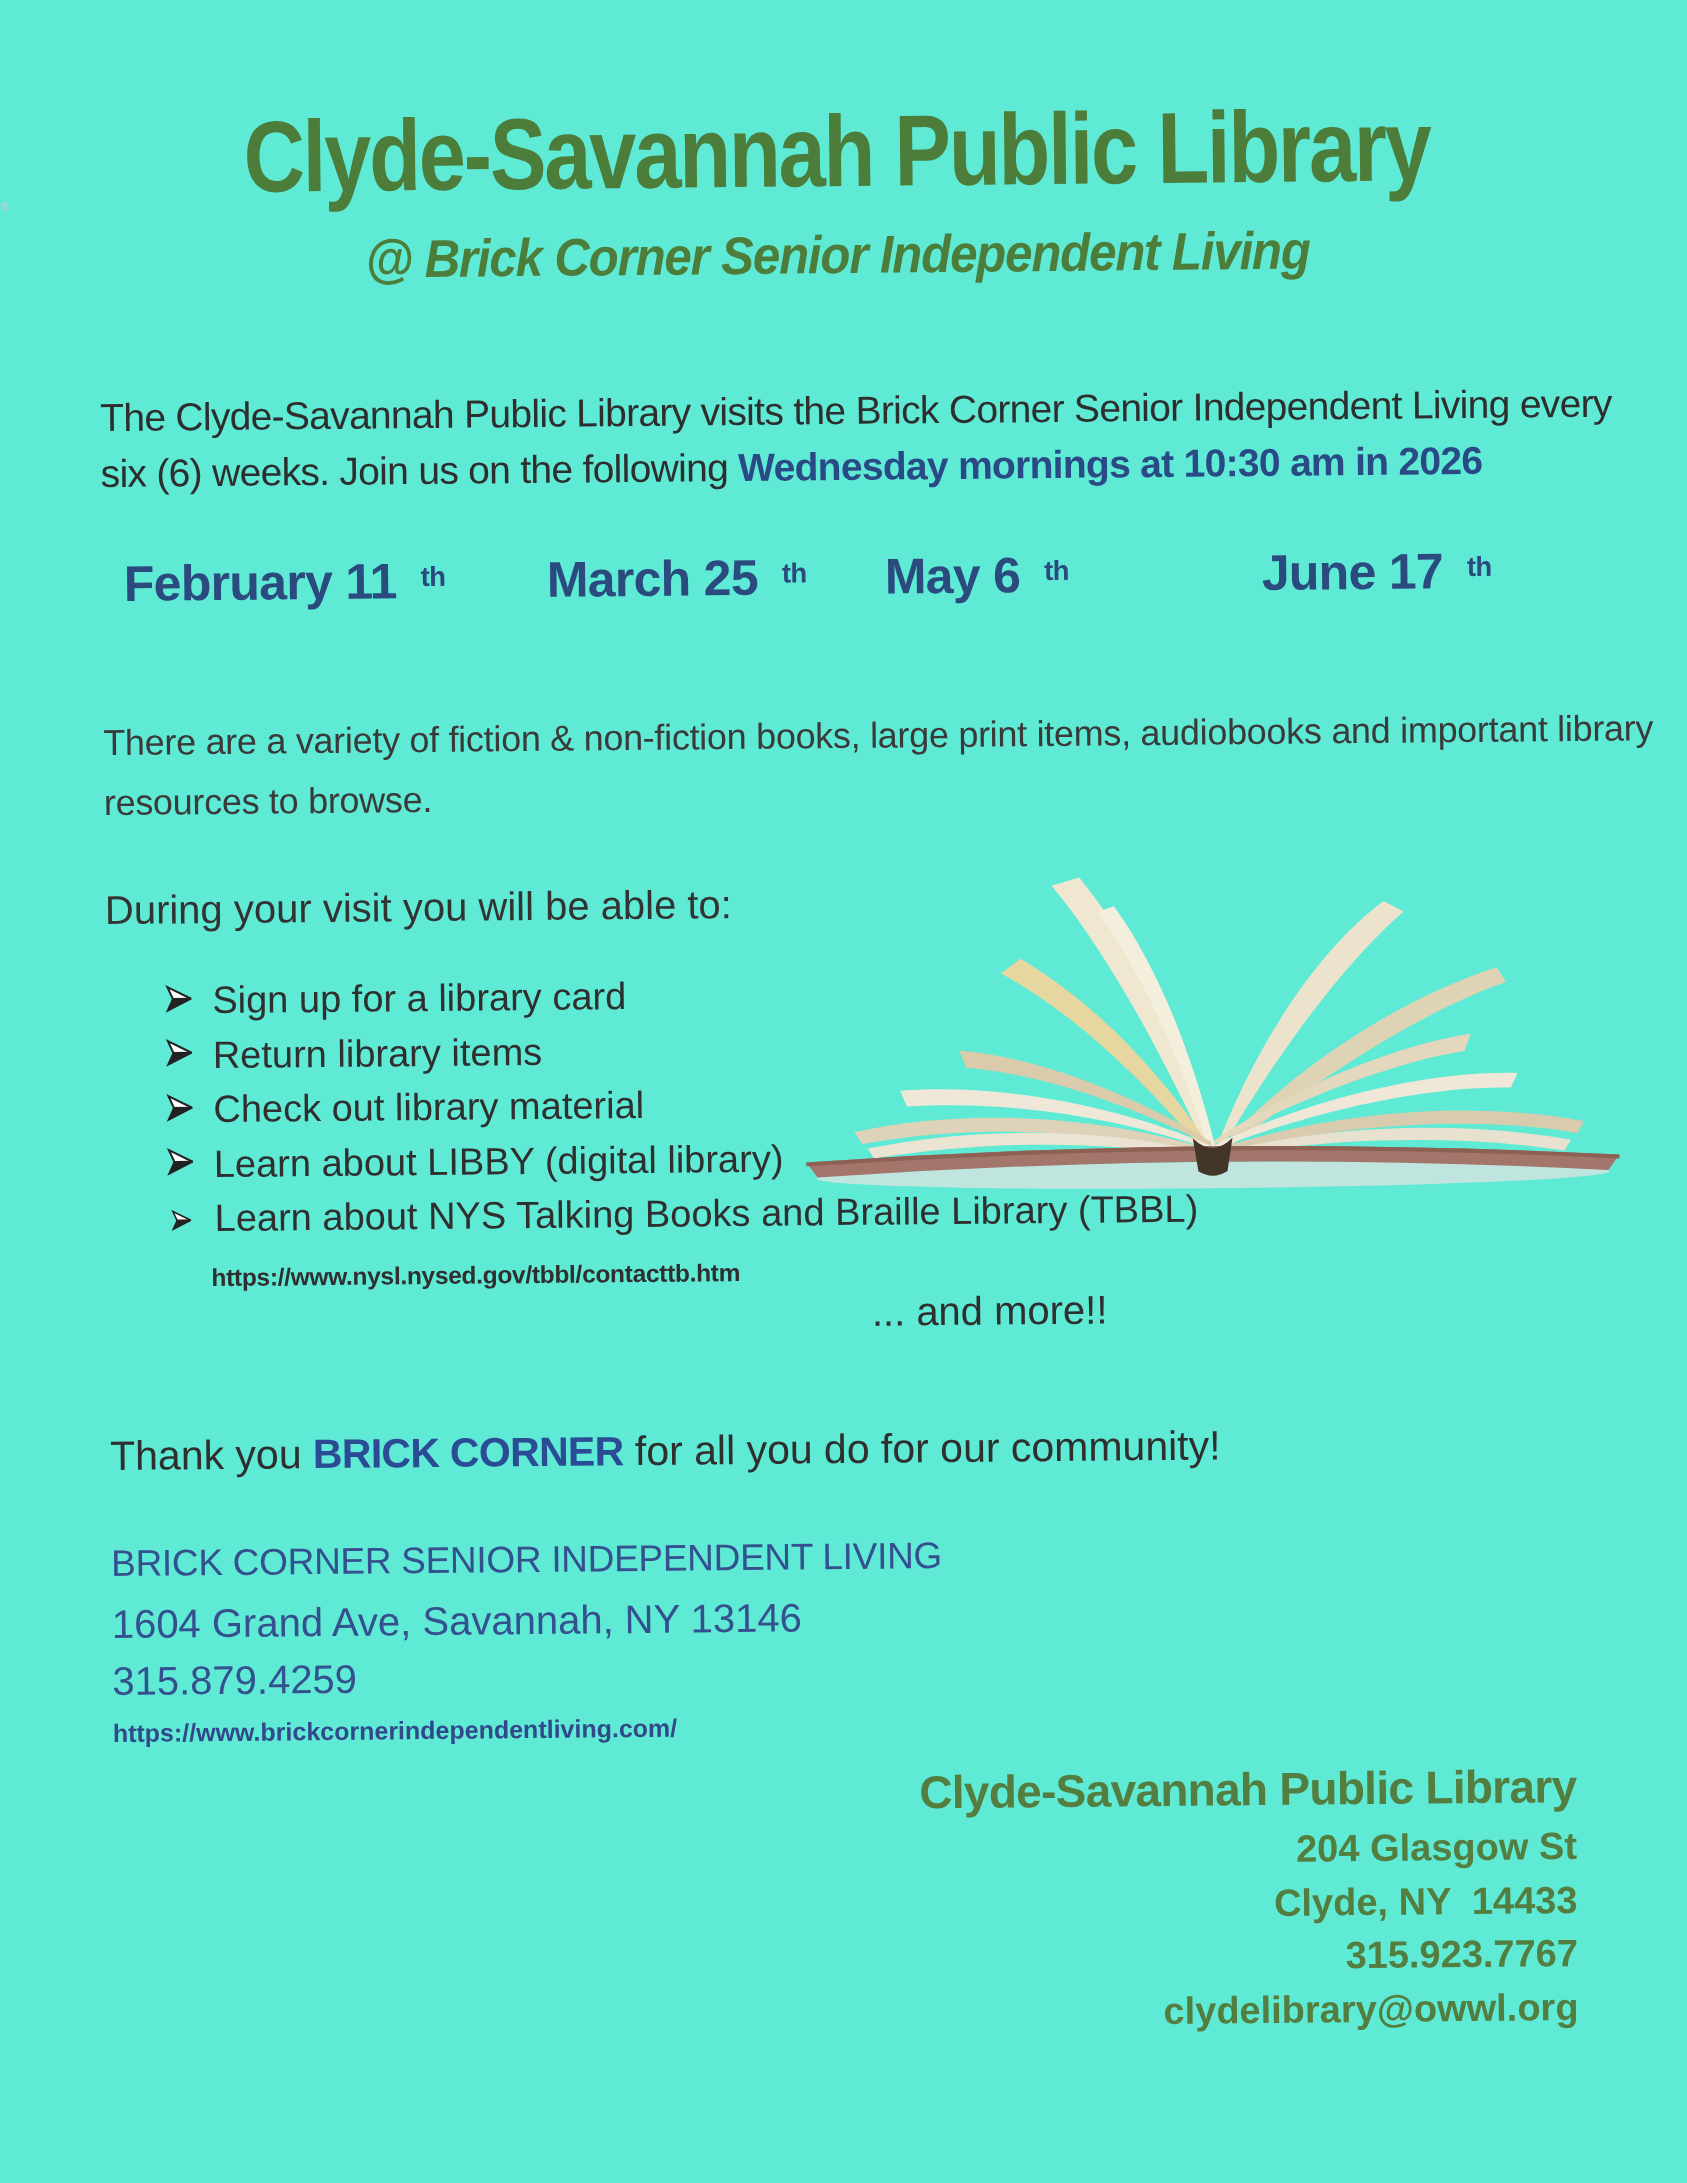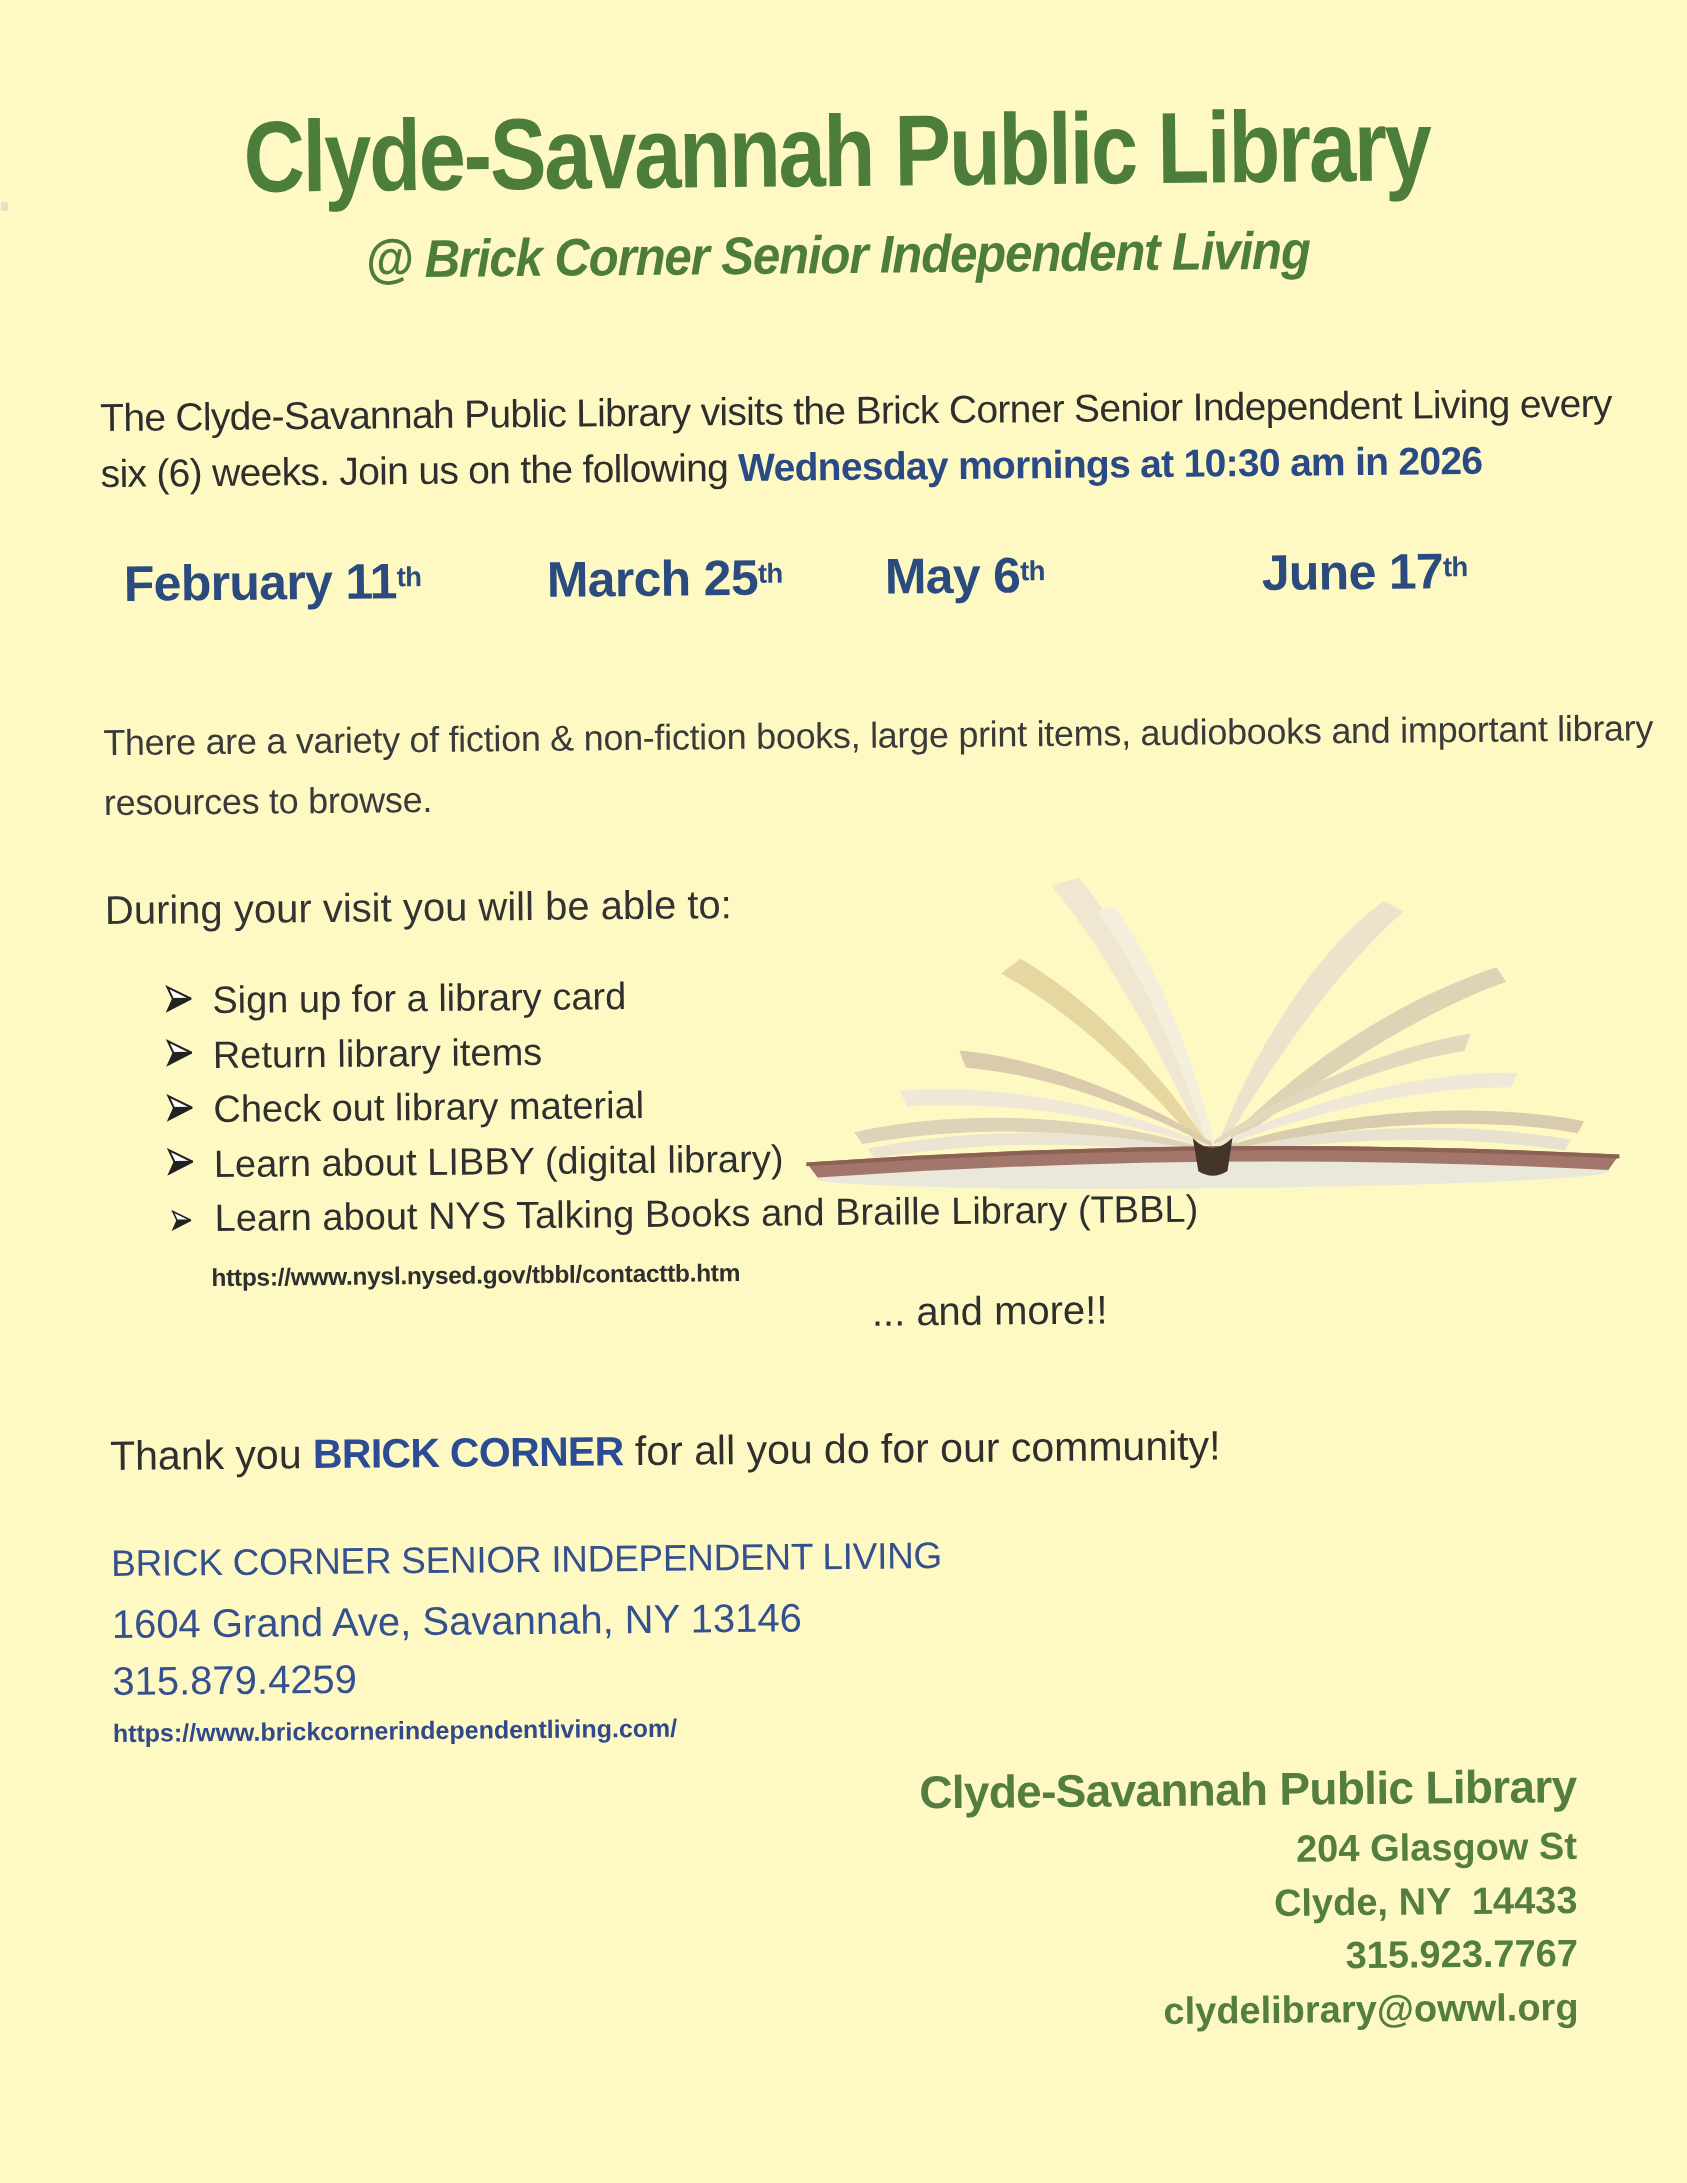--- a/index.html
+++ b/index.html
@@ -1,17 +1,17 @@
 <!DOCTYPE html>
 <html style="font-size:10.6px"><head>
 <meta charset="utf-8">
 <style>
   html,body { margin:0; padding:0; background:#ffffff; }
   .sheet {
-    position:relative; width:1687px; height:2183px; background:#fef9c3;
+    position:relative; width:1687px; height:2183px; background:#5eead4;
     overflow:hidden; font-family:"Liberation Sans", sans-serif; color:#2f2f2f;
   }
   .tilt { position:absolute; inset:0; transform:rotate(-0.55deg); transform-origin:50% 42%; }
 
   
   .title { position:absolute; top:94px; left:0; width:100%; text-align:center;
            color:#4c7d3a; font-weight:bold; white-space:nowrap; }
   .title .squeeze { display:inline-block; font-size:101px; letter-spacing:-2.6px; transform:scaleX(0.84); transform-origin:center; }
   .subtitle { position:absolute; top:224px; left:0; width:100%; text-align:center;
               color:#4c7d3a; font-weight:bold; font-style:italic; white-space:nowrap; }
@@ -19,21 +19,21 @@
 
   
   .intro { position:absolute; top:344px; left:105px; width:1555px;
            font-size:39px; line-height:56px; letter-spacing:-0.7px; color:#2e2e2e; }
   .intro .hl { color:#2a4a86; font-weight:bold; }
 
   
   .date { position:absolute; top:548px; color:#2b4a7e; font-weight:bold;
           font-size:50px; letter-spacing:-0.7px; white-space:nowrap; }
   .date-1 { left:127px; } .date-2 { left:550px; } .date-3 { left:888px; } .date-4 { left:1265px; }
-  .sup { font-size:0.55em; position:relative; top:-0.45em; }
+  .sup { font-size:0.55em; position:relative; top:-0.45em;margin-left:24px; }
 
   
   .variety { position:absolute; top:670px; left:105px; width:1561px;
              font-size:36px; line-height:60px; letter-spacing:-0.3px; color:#3a3a3a; }
   .during { position:absolute; top:881px; left:105px; font-size:40px; color:#333333; }
 
   
   .bullets { position:absolute; top:971px; left:164px; width:1191px; list-style:none; margin:0; padding:0; }
   .bullets li { display:flex; align-items:flex-start; gap:18.5px; font-size:38px;
                 line-height:46px; margin-bottom:8.6px; color:#2f2f2f; white-space:nowrap; }

